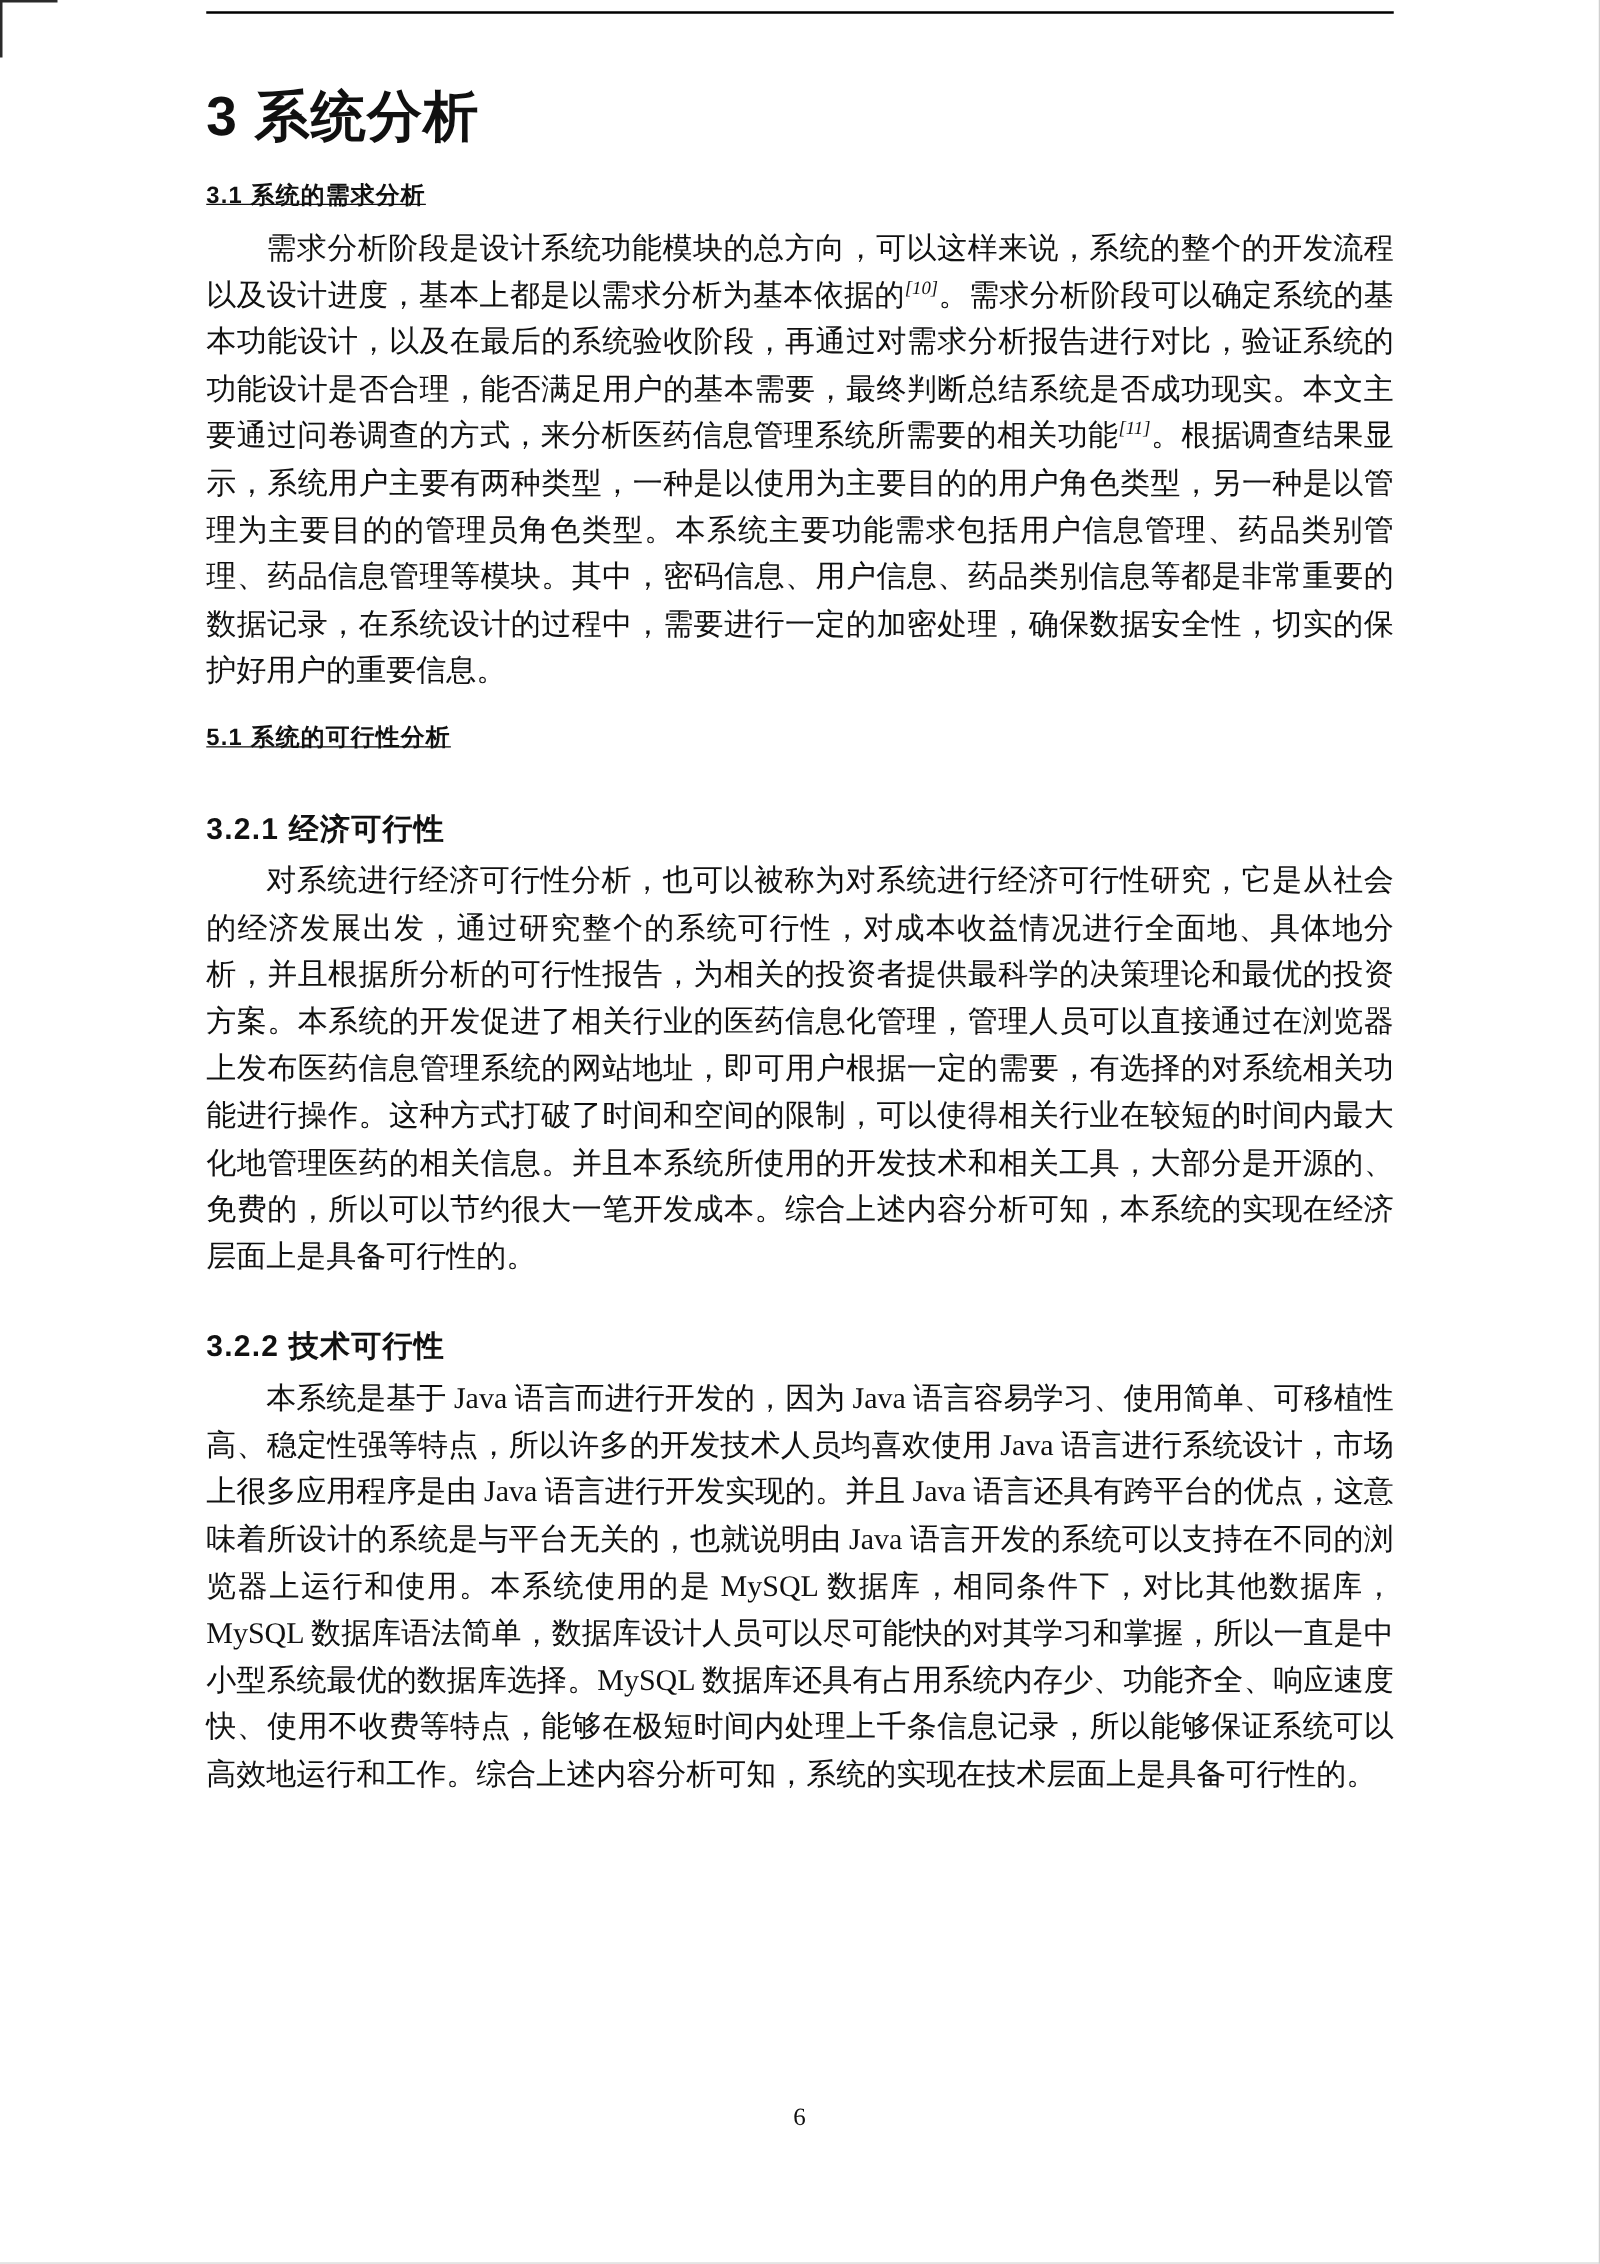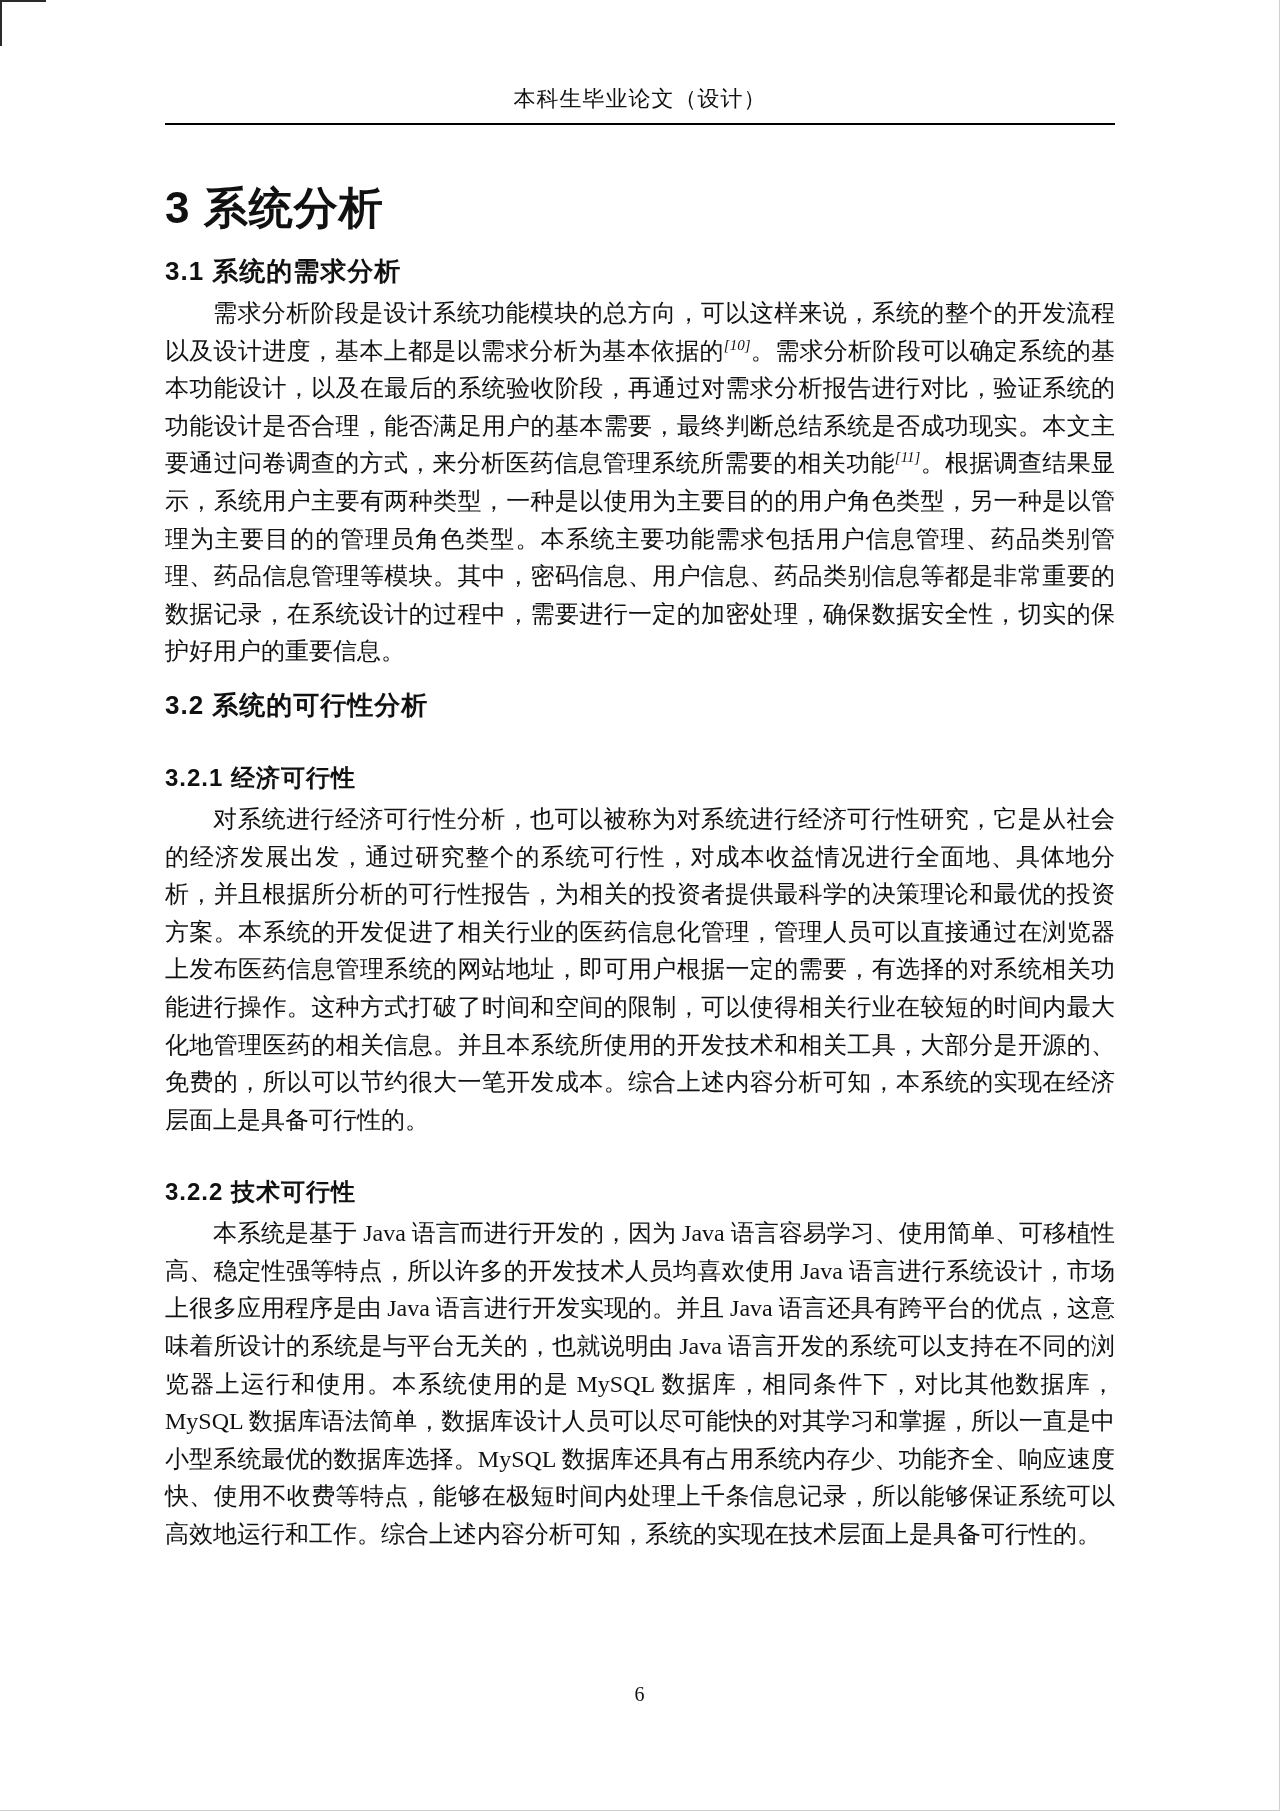--- a/index.html
+++ b/index.html
@@ -51,23 +51,24 @@
     font-family: "Liberation Sans", "DejaVu Sans", sans-serif;
     font-weight: 700;
     font-size: 44px;
     line-height: 46px;
     letter-spacing: 1px;
   }
   h2.section {
     margin: 20px 0 0 0;
     font-family: "Liberation Sans", "DejaVu Sans", sans-serif;
     font-weight: 700;
-    font-size: 26px;
+    font-size: 19px;
     line-height: 40px;
     letter-spacing: 1px;
+    text-decoration: underline;
   }
   h3.subsection {
     margin: 34px 0 0 0;
     font-family: "Liberation Sans", "DejaVu Sans", sans-serif;
     font-weight: 700;
     font-size: 24px;
     line-height: 38px;
     letter-spacing: 1px;
   }
   p.para {
@@ -95,30 +96,29 @@
 </style>
 </head>
 <body>
 
 <div class="page">
   <div class="corner-notch-v"></div>
   <div class="corner-notch-h"></div>
 
   <div class="content">
 
-    <div class="running-head">本科生毕业论文（设计）</div>
     <div class="head-rule"></div>
 
     <h1 class="chapter">3 系统分析</h1>
 
     <h2 class="section">3.1 系统的需求分析</h2>
 
     <p class="para"><span>需求分析阶段是设计系统功能模块的总方向，可以这样来说，系统的整个的开发流程以及设计进度，基本上都是以需求分析为基本依据的</span><sup>[10]</sup><span>。需求分析阶段可以确定系统的基本功能设计，以及在最后的系统验收阶段，再通过对需求分析报告进行对比，验证系统的功能设计是否合理，能否满足用户的基本需要，最终判断总结系统是否成功现实。本文主要通过问卷调查的方式，来分析医药信息管理系统所需要的相关功能</span><sup>[11]</sup><span>。根据调查结果显示，系统用户主要有两种类型，一种是以使用为主要目的的用户角色类型，另一种是以管理为主要目的的管理员角色类型。本系统主要功能需求包括用户信息管理、药品类别管理、药品信息管理等模块。其中，密码信息、用户信息、药品类别信息等都是非常重要的数据记录，在系统设计的过程中，需要进行一定的加密处理，确保数据安全性，切实的保护好用户的重要信息。</span></p>
 
-    <h2 class="section" style="margin-top:14px;">3.2 系统的可行性分析</h2>
+    <h2 class="section" style="margin-top:14px;">5.1 系统的可行性分析</h2>
 
     <h3 class="subsection">3.2.1 经济可行性</h3>
 
     <p class="para">对系统进行经济可行性分析，也可以被称为对系统进行经济可行性研究，它是从社会的经济发展出发，通过研究整个的系统可行性，对成本收益情况进行全面地、具体地分析，并且根据所分析的可行性报告，为相关的投资者提供最科学的决策理论和最优的投资方案。本系统的开发促进了相关行业的医药信息化管理，管理人员可以直接通过在浏览器上发布医药信息管理系统的网站地址，即可用户根据一定的需要，有选择的对系统相关功能进行操作。这种方式打破了时间和空间的限制，可以使得相关行业在较短的时间内最大化地管理医药的相关信息。并且本系统所使用的开发技术和相关工具，大部分是开源的、免费的，所以可以节约很大一笔开发成本。综合上述内容分析可知，本系统的实现在经济层面上是具备可行性的。</p>
 
     <h3 class="subsection">3.2.2 技术可行性</h3>
 
     <p class="para">本系统是基于 Java 语言而进行开发的，因为 Java 语言容易学习、使用简单、可移植性高、稳定性强等特点，所以许多的开发技术人员均喜欢使用 Java 语言进行系统设计，市场上很多应用程序是由 Java 语言进行开发实现的。并且 Java 语言还具有跨平台的优点，这意味着所设计的系统是与平台无关的，也就说明由 Java 语言开发的系统可以支持在不同的浏览器上运行和使用。本系统使用的是 MySQL 数据库，相同条件下，对比其他数据库，MySQL 数据库语法简单，数据库设计人员可以尽可能快的对其学习和掌握，所以一直是中小型系统最优的数据库选择。MySQL 数据库还具有占用系统内存少、功能齐全、响应速度快、使用不收费等特点，能够在极短时间内处理上千条信息记录，所以能够保证系统可以高效地运行和工作。综合上述内容分析可知，系统的实现在技术层面上是具备可行性的。</p>
 
   </div>

